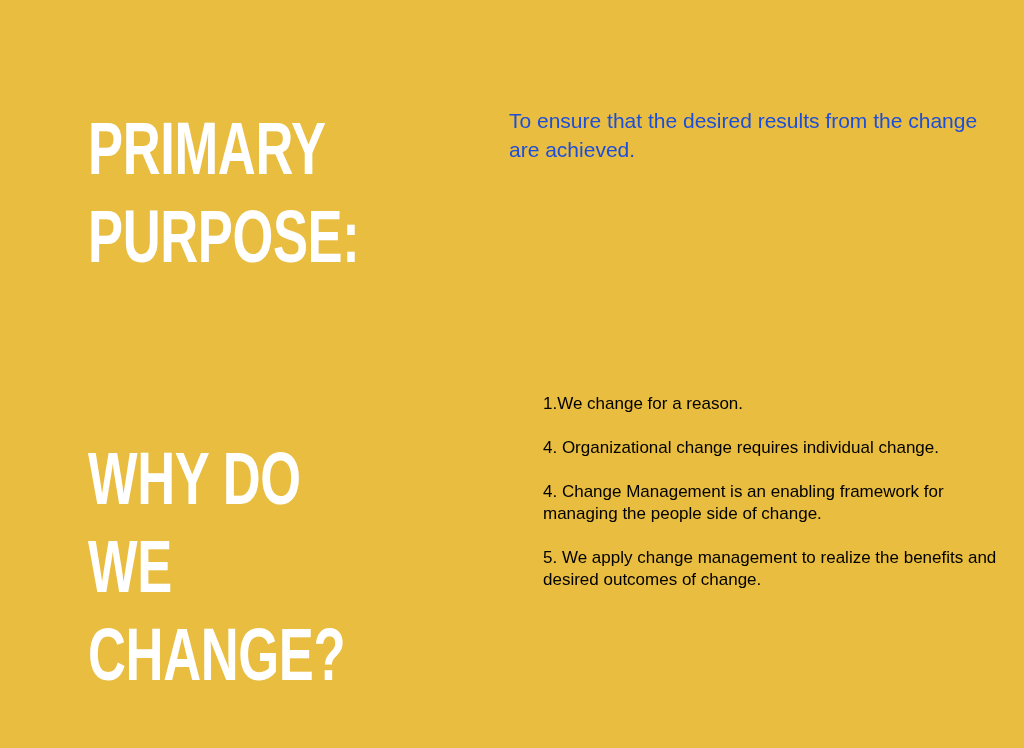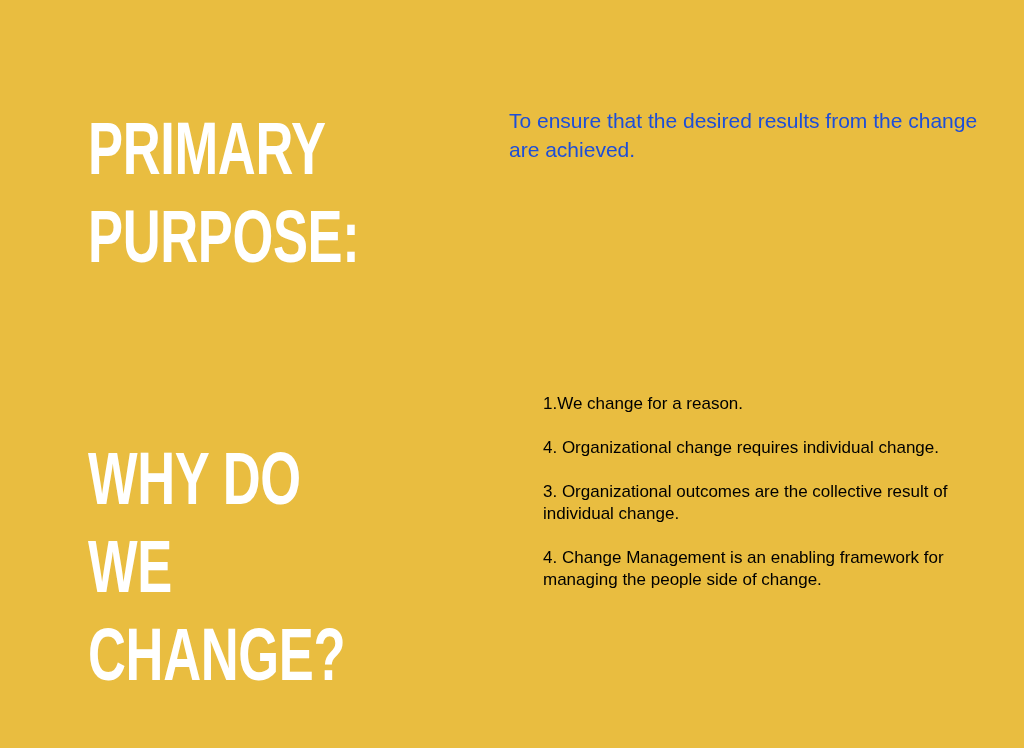--- a/index.html
+++ b/index.html
@@ -104,17 +104,17 @@
     <p class="body-para">To ensure that the desired results from the change are achieved.</p>
   </div>
 
   <h1 class="heading" id="heading-why-do-we-change">WHY DO
 WE
 CHANGE?</h1>
 
   <div class="reasons-list">
     <p class="reason-item">1.We change for a reason.</p>
     <p class="reason-item">4. Organizational change requires individual change.</p>
-    <p class="reason-item">3. Organizational outcomes are the collective result of individual change.</p>
     <p class="reason-item">4. Change Management is an enabling framework for managing the people side of change.</p>
+    <p class="reason-item">5. We apply change management to realize the benefits and desired outcomes of change.</p>
   </div>
 
 </div>
 
 </body></html>

